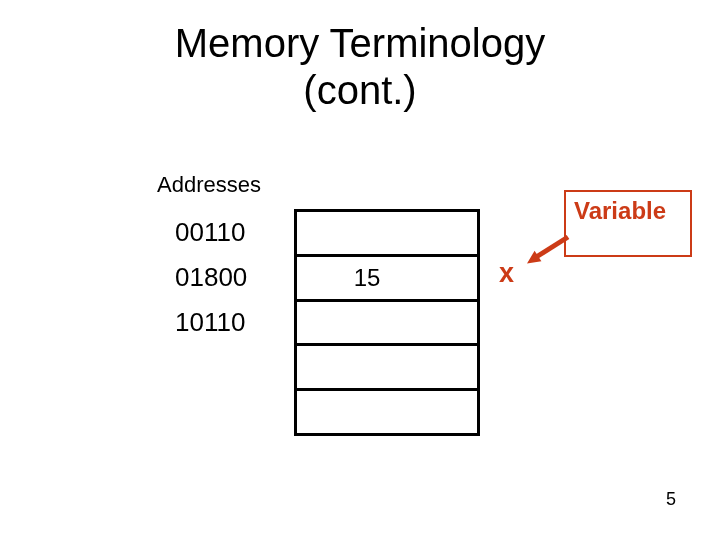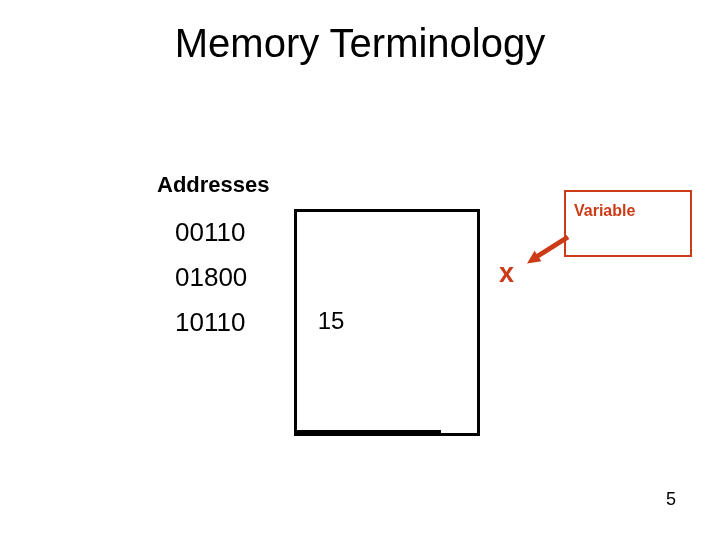--- a/index.html
+++ b/index.html
@@ -25,21 +25,21 @@
     font-size: 40px;
     line-height: 47px;
     font-weight: 400;
     color: #000000;
   }
   .addresses-label {
     position: absolute;
     left: 157px;
     top: 172px;
     font-size: 22px;
-    font-weight: 700;
+    font-weight: 400;
   }
   .address-list {
     position: absolute;
     left: 175px;
     top: 210px;
   }
   .address-item {
     height: 45.2px;
     display: flex;
     align-items: center;
@@ -47,21 +47,21 @@
   }
   .memory-grid {
     position: absolute;
     left: 294px;
     top: 209px;
     width: 186px;
     height: 227px;
     border: 3px solid #000000;
     box-sizing: border-box;
     display: flex;
-    flex-direction: row;
+    flex-direction: column;
     background: #ffffff;
   }
   .memory-cell {
     flex: 1;
     border-bottom: 3px solid #000000;
     display: flex;
     align-items: center;
     justify-content: center;
     font-size: 24px;
   }
@@ -80,21 +80,21 @@
   }
   .callout-box {
     position: absolute;
     left: 564px;
     top: 190px;
     width: 128px;
     height: 67px;
     box-sizing: border-box;
     border: 2px solid;
     padding: 4px 0 0 8px;
-    font-size: 16px;
+    font-size: 24px;
     font-weight: 700;
     line-height: 29px;
     background: #ffffff;
   }
   .arrow-svg {
     position: absolute;
     left: 505px;
     top: 225px;
     width: 90px;
     height: 50px;
@@ -107,20 +107,21 @@
     color: #000000;
   }
 </style>
 </head>
 <body>
 
 <div class="slide">
 
   <div class="title">
     <div>Memory Terminology</div>
+    <div>(cont.)</div>
   </div>
 
   <div class="addresses-label">Addresses</div>
 
   <div class="address-list">
     <div class="address-item">00110</div>
     <div class="address-item">01800</div>
     <div class="address-item">10110</div>
   </div>
 

